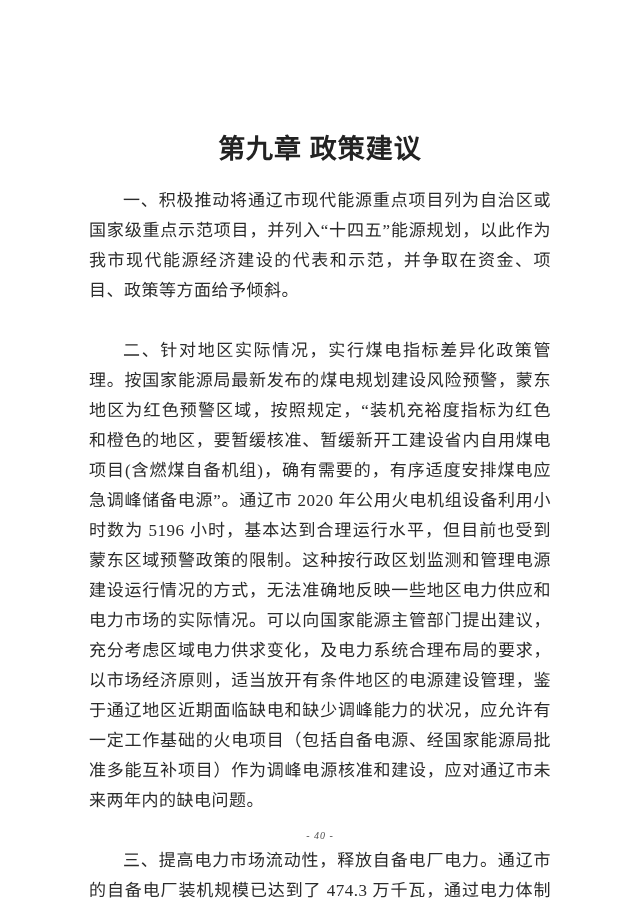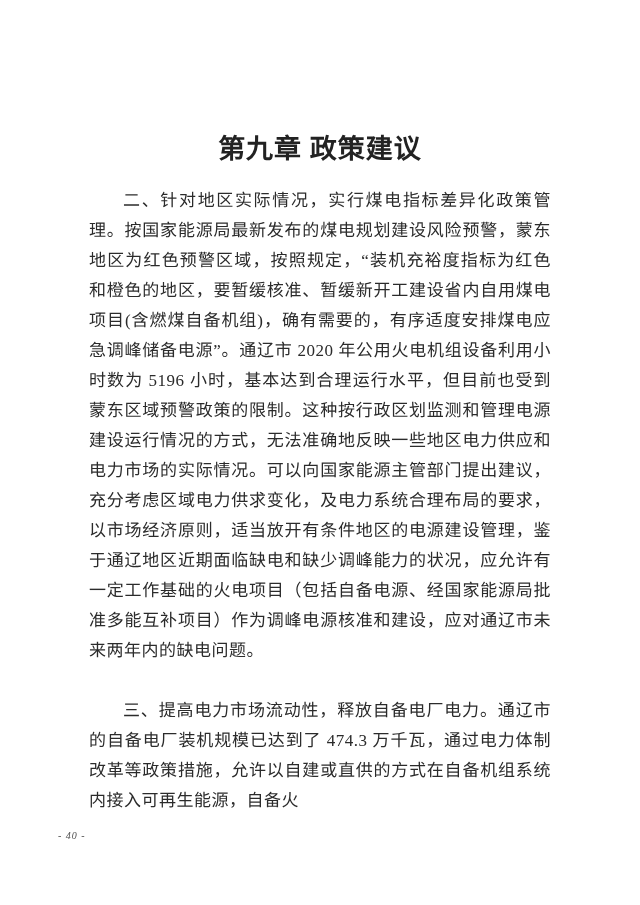--- a/index.html
+++ b/index.html
@@ -40,35 +40,36 @@
     text-indent: 2em;
   }
   .content p + p {
     margin-top: 30px;
   }
   .page-number {
     position: absolute;
     top: 829px;
     left: 0;
     width: 100%;
-    text-align: left;
+    text-align: center;
     font-size: 10px;
     line-height: 14px;
     color: #4d4d4d;
     letter-spacing: 1px;
     font-style: italic;
   }
 </style>
 </head>
 <body>
 
 <div class="page">
 
   <h1 class="chapter-title">第九章 政策建议</h1>
 
   <div class="content">
+    <p>一、积极推动将通辽市现代能源重点项目列为自治区或国家级重点示范项目，并列入“十四五”能源规划，以此作为我市现代能源经济建设的代表和示范，并争取在资金、项目、政策等方面给予倾斜。</p>
     <p>二、针对地区实际情况，实行煤电指标差异化政策管理。按国家能源局最新发布的煤电规划建设风险预警，蒙东地区为红色预警区域，按照规定，“装机充裕度指标为红色和橙色的地区，要暂缓核准、暂缓新开工建设省内自用煤电项目(含燃煤自备机组)，确有需要的，有序适度安排煤电应急调峰储备电源”。通辽市 2020 年公用火电机组设备利用小时数为 5196 小时，基本达到合理运行水平，但目前也受到蒙东区域预警政策的限制。这种按行政区划监测和管理电源建设运行情况的方式，无法准确地反映一些地区电力供应和电力市场的实际情况。可以向国家能源主管部门提出建议，充分考虑区域电力供求变化，及电力系统合理布局的要求，以市场经济原则，适当放开有条件地区的电源建设管理，鉴于通辽地区近期面临缺电和缺少调峰能力的状况，应允许有一定工作基础的火电项目（包括自备电源、经国家能源局批准多能互补项目）作为调峰电源核准和建设，应对通辽市未来两年内的缺电问题。</p>
     <p>三、提高电力市场流动性，释放自备电厂电力。通辽市的自备电厂装机规模已达到了 474.3 万千瓦，通过电力体制改革等政策措施，允许以自建或直供的方式在自备机组系统内接入可再生能源，自备火</p>
   </div>
 
   <div class="page-number">- 40 -</div>
 
 </div>
 
 </body></html>

